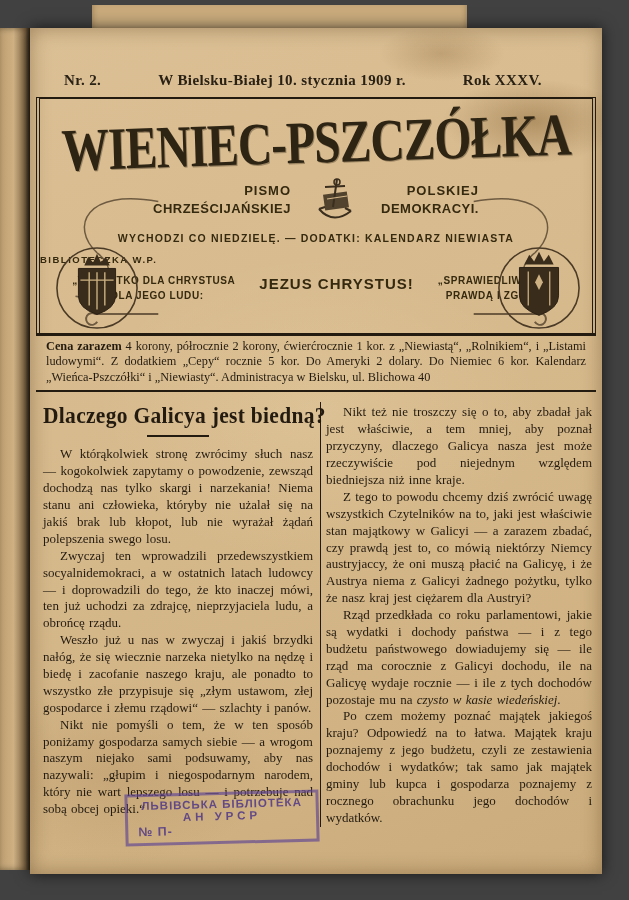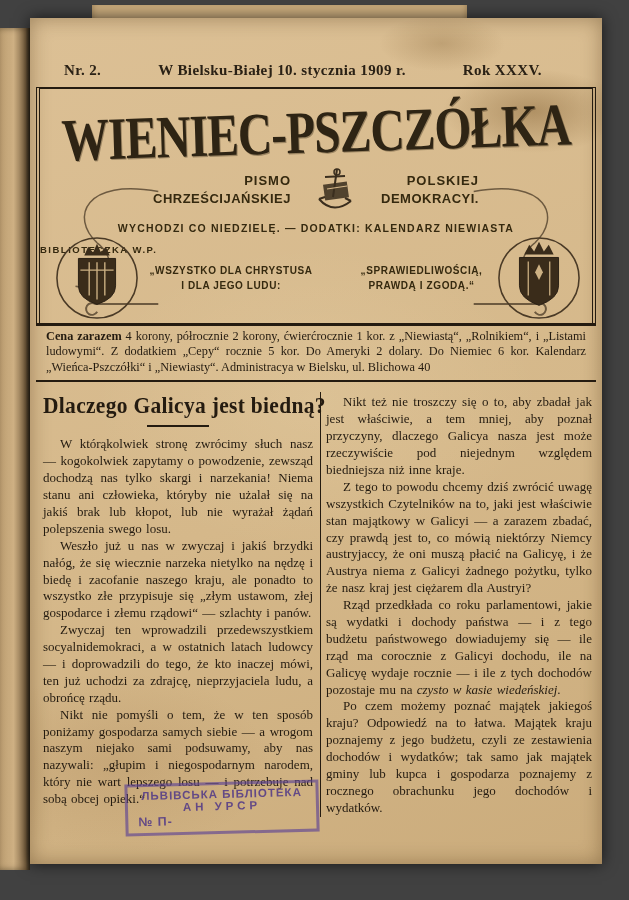--- a/index.html
+++ b/index.html
@@ -9,21 +9,21 @@
 
   
   .edge-left{position:absolute;left:0;top:28px;width:30px;height:842px;
     background:linear-gradient(90deg,#a8placeholder) ;
     background:linear-gradient(90deg,#bb9d70 0%,#cfb184 45%,#8a6f4b 85%,#3a3326 100%);
     box-shadow:inset -3px 0 6px rgba(30,20,5,.5);}
   .edge-top{position:absolute;left:92px;top:5px;width:375px;height:30px;background:#c8aa7c;
     box-shadow:inset 0 -4px 6px rgba(60,40,10,.4);}
 
   
-  .paper{position:absolute;left:30px;top:18px;width:572px;height:846px;
+  .paper{position:absolute;left:30px;top:28px;width:572px;height:846px;
     background:
       radial-gradient(ellipse 130px 60px at 88% 11%, rgba(110,75,30,.38), transparent 70%),
       radial-gradient(ellipse 90px 40px at 72% 3%, rgba(110,75,30,.25), transparent 70%),
       radial-gradient(ellipse 220px 130px at 15% 88%, rgba(140,100,55,.16), transparent 70%),
       radial-gradient(ellipse 320px 220px at 50% 45%, rgba(255,242,205,.14), transparent 70%),
       linear-gradient(160deg,#dcc095 0%,#d5b88a 55%,#cbac7c 100%);
     box-shadow:inset 0 0 20px rgba(70,45,15,.4), 0 0 14px rgba(0,0,0,.65);}
 
   .date-row{display:flex;justify-content:space-between;align-items:baseline;
     margin:44px 60px 8px 34px;font-weight:bold;font-size:15px;letter-spacing:.4px;}
@@ -132,20 +132,21 @@
 
       <div class="schedule">WYCHODZI CO NIEDZIELĘ. — DODATKI: KALENDARZ NIEWIASTA</div>
       <div class="library">BIBLIOTECZKA W.P.</div>
 
       <div class="motto-row">
         <div class="motto-block">
           <div class="motto-small">„WSZYSTKO DLA CHRYSTUSA</div>
           <div class="motto-small">I DLA JEGO LUDU:</div>
         </div>
         <div class="motto-block">
+          <div class="motto-big">JEZUS CHRYSTUS!</div>
         </div>
         <div class="motto-block">
           <div class="motto-small">„SPRAWIEDLIWOŚCIĄ,</div>
           <div class="motto-small">PRAWDĄ I ZGODĄ.“</div>
         </div>
       </div>
 
       <svg class="crest left" width="86" height="86" viewBox="0 0 88 88">
         <circle cx="44" cy="44" r="41" fill="none" stroke="#4a3a26" stroke-width="1.6"></circle>
         <path d="M31,21 l4,-9 5,6 4,-9 4,9 5,-6 4,9 z" fill="#3a2c1a"></path>
@@ -169,22 +170,22 @@
     <div class="subscription">
       <b>Cena zarazem</b>
       <span>4 korony, półrocznie 2 korony, ćwierćrocznie 1 kor. z „Niewiastą“, „Rolnikiem“, i „Listami ludowymi“. Z dodatkiem „Cepy“ rocznie 5 kor. Do Ameryki 2 dolary. Do Niemiec 6 kor. Kalendarz „Wieńca-Pszczółki“ i „Niewiasty“. Administracya w Bielsku, ul. Blichowa 40</span>
     </div>
 
     <div class="article">
       <div class="col-left">
         <div class="article-title">Dlaczego Galicya jest biedną?</div>
         <div class="title-rule"></div>
         <p>W którąkolwiek stronę zwrócimy słuch nasz — kogokolwiek zapytamy o powodzenie, zewsząd dochodzą nas tylko skargi i narzekania! Niema stanu ani człowieka, któryby nie użalał się na jakiś brak lub kłopot, lub nie wyrażał żądań polepszenia swego losu.</p>
+        <p>Zwyczaj ten wprowadzili przedewszystkiem socyalnidemokraci, a w ostatnich latach ludowcy — i doprowadzili do tego, że kto inaczej mówi, ten już uchodzi za zdrajcę, nieprzyjaciela ludu, a obrońcę rządu.</p>
         <p>Weszło już u nas w zwyczaj i jakiś brzydki nałóg, że się wiecznie narzeka nietylko na nędzę i biedę i zacofanie naszego kraju, ale ponadto to wszystko złe przypisuje się „złym ustawom, złej gospodarce i złemu rządowi“ — szlachty i panów.</p>
-        <p>Zwyczaj ten wprowadzili przedewszystkiem socyalnidemokraci, a w ostatnich latach ludowcy — i doprowadzili do tego, że kto inaczej mówi, ten już uchodzi za zdrajcę, nieprzyjaciela ludu, a obrońcę rządu.</p>
         <p>Nikt nie pomyśli o tem, że w ten sposób poniżamy gospodarza samych siebie — a wrogom naszym niejako sami podsuwamy, aby nas nazywali: „głupim i niegospodarnym narodem, który nie wart lepszego losu — i potrzebuje nad sobą obcej opieki.“</p>
       </div>
       <div class="divider"></div>
       <div class="col-right">
         <p>Nikt też nie troszczy się o to, aby zbadał jak jest właściwie, a tem mniej, aby poznał przyczyny, dlaczego Galicya nasza jest może rzeczywiście pod niejednym względem biedniejsza niż inne kraje.</p>
         <p>Z tego to powodu chcemy dziś zwrócić uwagę wszystkich Czytelników na to, jaki jest właściwie stan majątkowy w Galicyi — a zarazem zbadać, czy prawdą jest to, co mówią niektórzy Niemcy austryjaccy, że oni muszą płacić na Galicyę, i że Austrya niema z Galicyi żadnego pożytku, tylko że nasz kraj jest ciężarem dla Austryi?</p>
         <p><span>Rząd przedkłada co roku parlamentowi, jakie są wydatki i dochody państwa — i z tego budżetu państwowego dowiadujemy się — ile rząd ma corocznie z Galicyi dochodu, ile na Galicyę wydaje rocznie — i ile z tych dochodów pozostaje mu na </span><i>czysto w kasie wiedeńskiej</i><span>.</span></p>
         <p>Po czem możemy poznać majątek jakiegoś kraju? Odpowiedź na to łatwa. Majątek kraju poznajemy z jego budżetu, czyli ze zestawienia dochodów i wydatków; tak samo jak majątek gminy lub kupca i gospodarza poznajemy z rocznego obrachunku jego dochodów i wydatków.</p>
       </div>
     </div>

